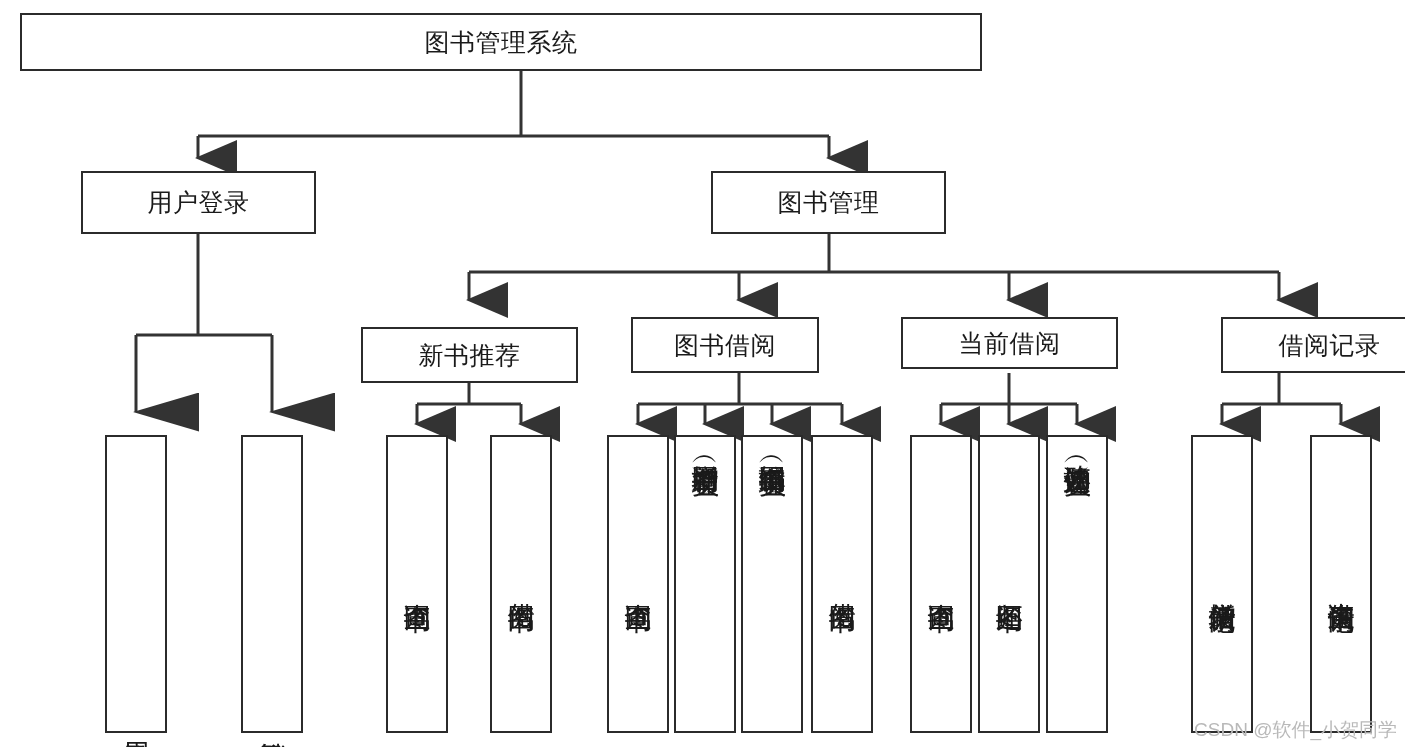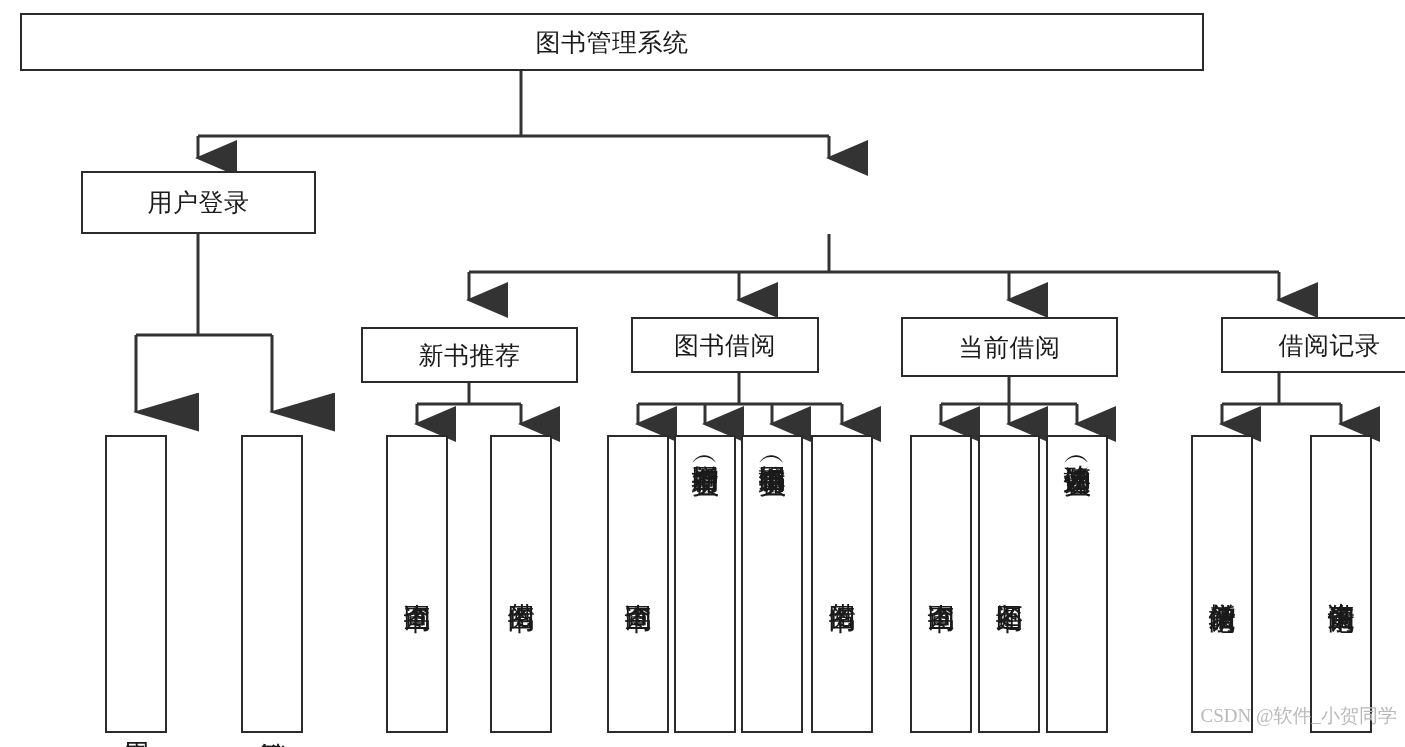--- a/index.html
+++ b/index.html
@@ -67,26 +67,26 @@
   }
   .node.vert.align-top {
     align-items: flex-start;
   }
   .node.vert.align-bottom {
     align-items: flex-end;
   }
   #watermark {
     position: absolute;
     right: 8px;
-    bottom: 18px;
+    bottom: 4px;
     font-size: 19px;
     color: #b9b9b9;
     z-index: 5;
     white-space: nowrap;
-    font-family: Liberation Serif, serif;
+    font-family: Liberation Sans, sans-serif;
   }
 </style>
 </head>
 <body>
 
 <div id="diagram-root">
 
   <svg id="wires" viewBox="0 0 1405 747" width="1405" height="747" xmlns="http://www.w3.org/2000/svg">
     <defs>
       <marker id="arrow" viewBox="0 0 12 14" refX="6" refY="13" markerWidth="12" markerHeight="14" orient="auto-start-reverse">
@@ -136,35 +136,38 @@
       <path d="M 1009 404 L 1009 424" marker-end="url(#arrow)"></path>
       <path d="M 1077 404 L 1077 424" marker-end="url(#arrow)"></path>
 
       <path d="M 1279 373 L 1279 404"></path>
       <path d="M 1222 404 L 1341 404"></path>
       <path d="M 1222 404 L 1222 424" marker-end="url(#arrow)"></path>
       <path d="M 1341 404 L 1341 424" marker-end="url(#arrow)"></path>
     </g>
   </svg>
 
-  <div class="node horiz root" style="left:20px; top:13px; width:1184px; height:58px;">
+  <div class="node horiz root" style="left:20px; top:13px; width:962px; height:58px;">
     <span class="node-label">图书管理系统</span>
   </div>
 
   <div class="node horiz" style="left:81px; top:171px; width:235px; height:63px;">
     <span class="node-label">用户登录</span>
   </div>
+  <div class="node horiz" style="left:711px; top:171px; width:235px; height:63px;">
+    <span class="node-label">图书管理</span>
+  </div>
 
   <div class="node horiz" style="left:361px; top:327px; width:217px; height:56px;">
     <span class="node-label">新书推荐</span>
   </div>
   <div class="node horiz" style="left:631px; top:317px; width:188px; height:56px;">
     <span class="node-label">图书借阅</span>
   </div>
-  <div class="node horiz" style="left:901px; top:317px; width:217px; height:60px;">
+  <div class="node horiz" style="left:901px; top:317px; width:217px; height:52px;">
     <span class="node-label">当前借阅</span>
   </div>
   <div class="node horiz" style="left:1221px; top:317px; width:217px; height:56px;">
     <span class="node-label">借阅记录</span>
   </div>
 
   <div class="node vert align-bottom" style="left:105px; top:435px; width:62px; height:298px;">
     <span class="node-label">用户登录</span>
   </div>
   <div class="node vert align-bottom" style="left:241px; top:435px; width:62px; height:298px;">

